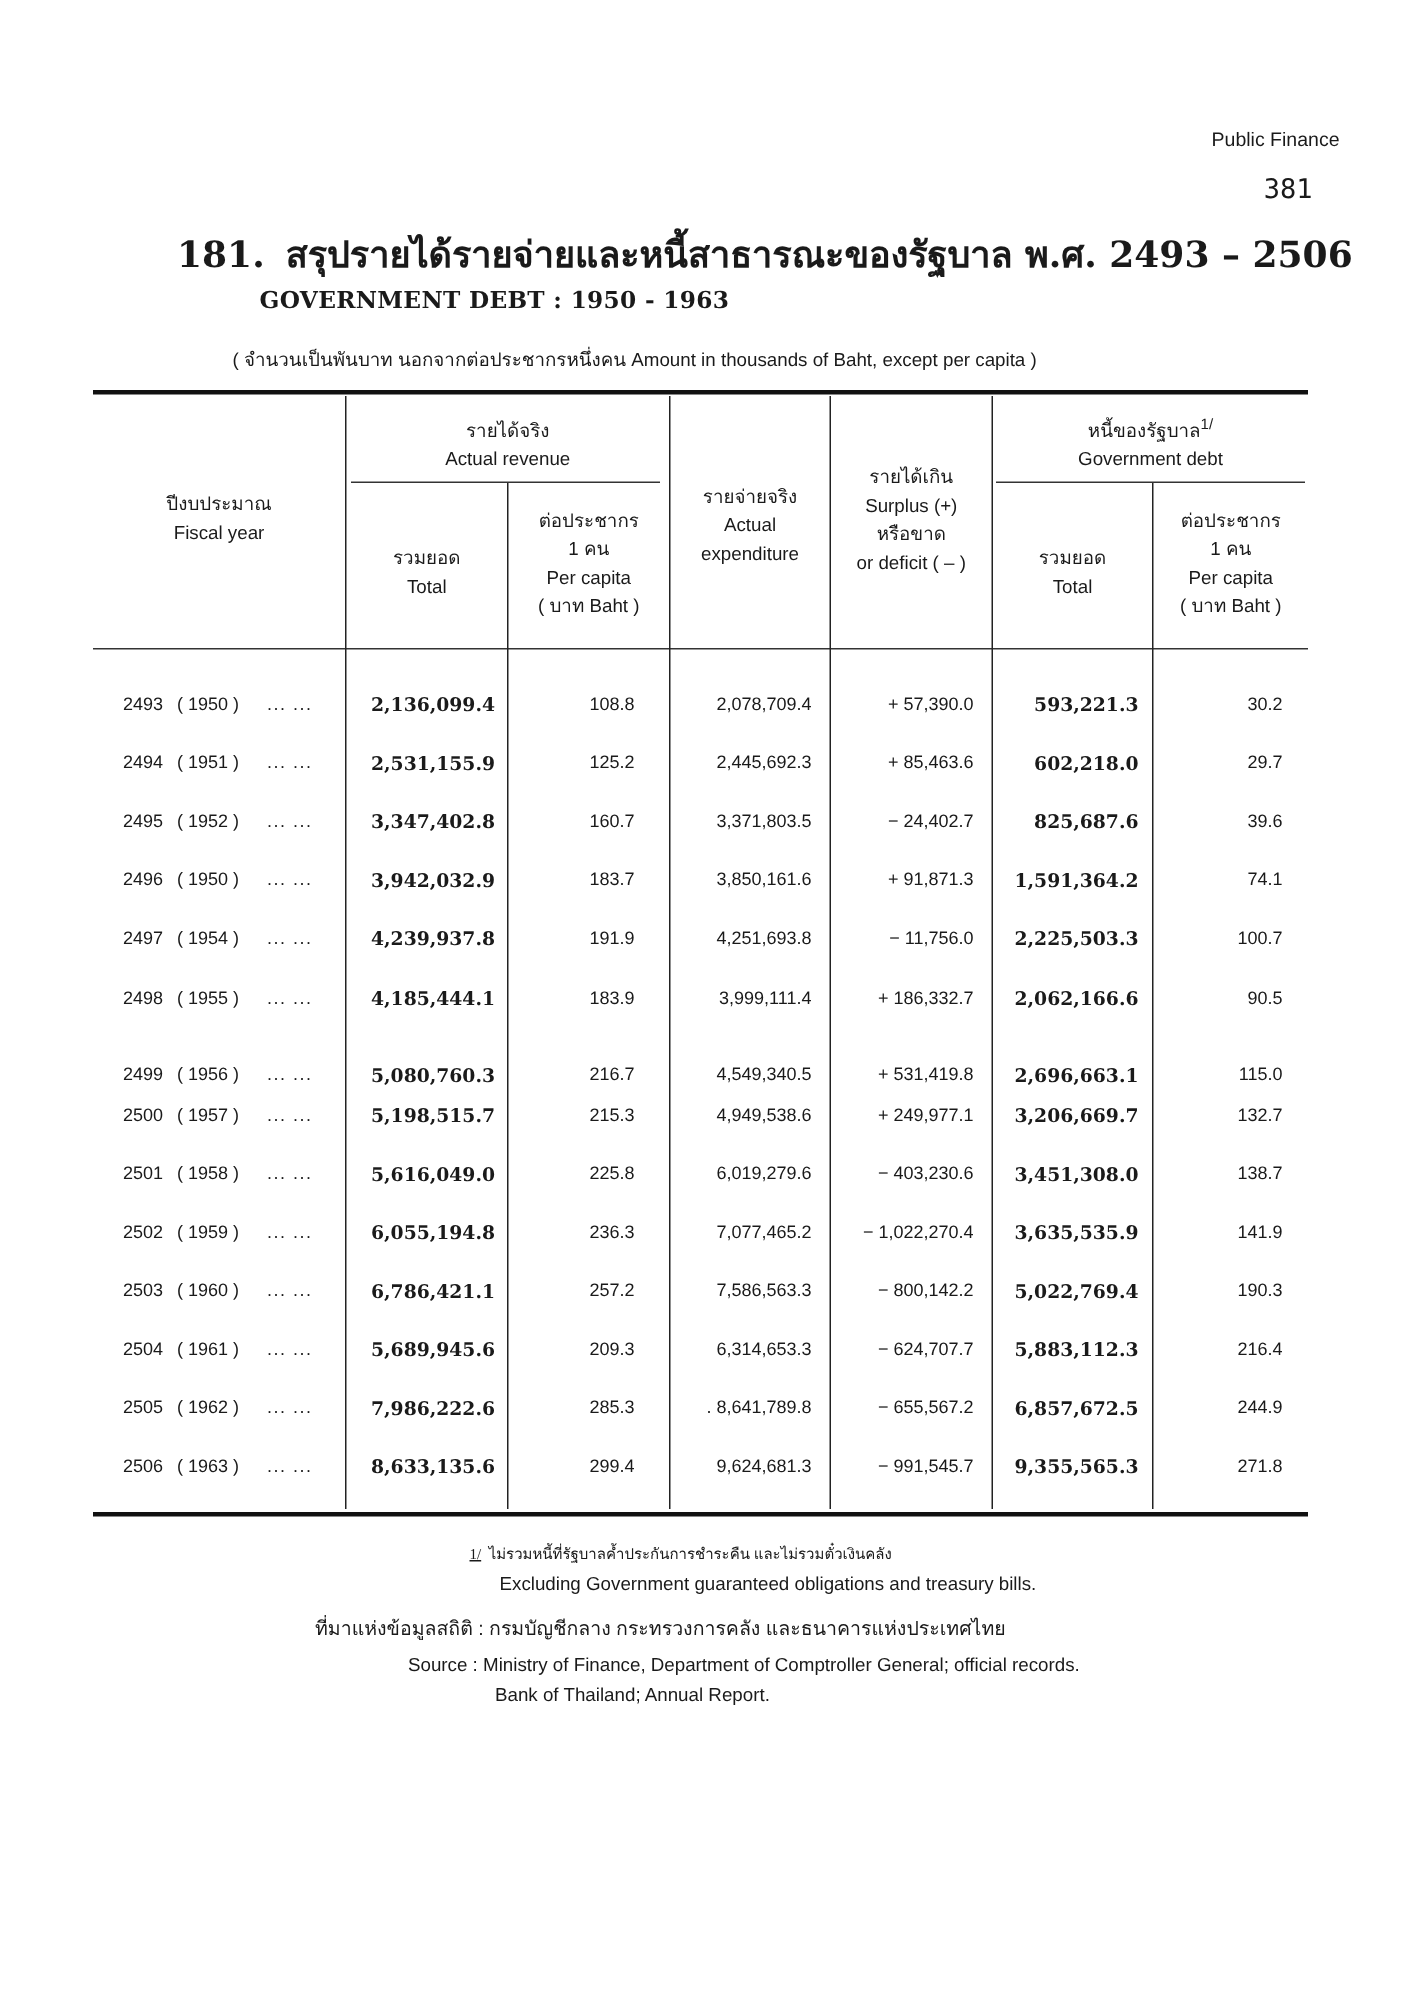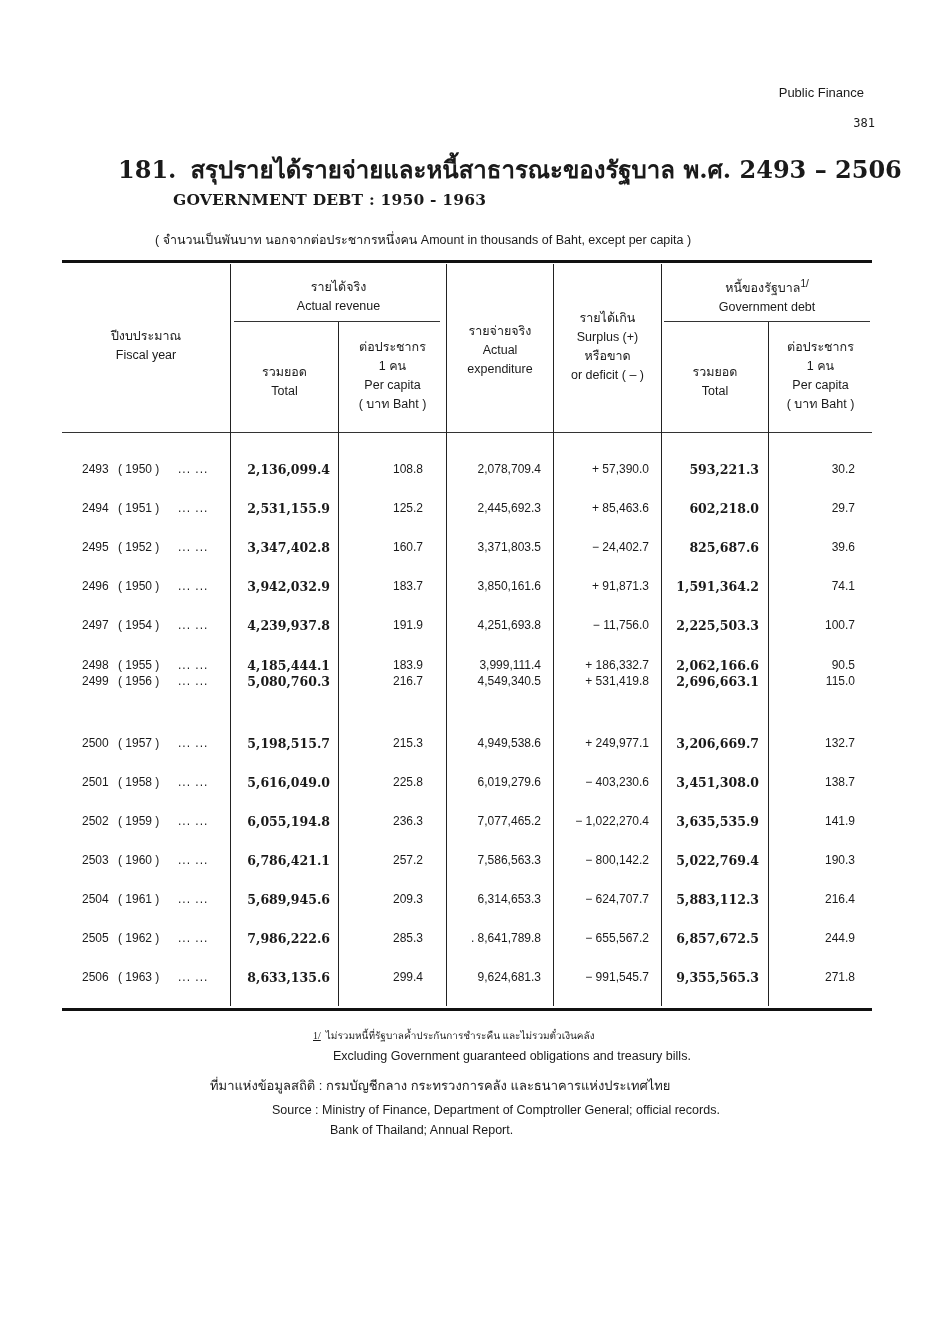--- a/index.html
+++ b/index.html
@@ -1,20 +1,20 @@
 <!DOCTYPE html>
 <html><head>
 <meta charset="utf-8">
 <style>
   html, body { margin: 0; padding: 0; background: #ffffff; }
   body { width: 941px; height: 1337px; position: relative; color: #1a1a1a; overflow: hidden; }
   .sans { font-family: "Liberation Sans", "DejaVu Sans", sans-serif; }
   .serif { font-family: "DejaVu Serif", "Liberation Serif", serif; }
-  #running-head { position: absolute; right: 77px; top: 85px; font-size: 13px; padding-left: 44px; }
-  #page-number { position: absolute; right: 66px; top: 116px; font-size: 12px; font-family: "DejaVu Sans Mono", monospace; }
+  #running-head { position: absolute; right: 48px; top: 85px; font-size: 13px; padding-left: 44px; }
+  #page-number { position: absolute; right: 66px; top: 116px; font-size: 18px; font-family: "DejaVu Sans Mono", monospace; }
   #title-block { position: absolute; left: 118px; top: 150px; }
   #title-thai { font-size: 24px; font-weight: bold; }
   #title-thai .num { margin-right: 14px; }
   .title-en { font-size: 15.5px; font-weight: bold; margin-left: 55px; line-height: 22px; letter-spacing: 0.2px; }
   #units-note { position: absolute; left: 155px; top: 230px; font-size: 12.5px; }
   #table-top-rule { position: absolute; left: 62px; top: 260px; width: 810px; height: 3px; background: #111; }
   #table-bottom-rule { position: absolute; left: 62px; top: 1008px; width: 810px; height: 3px; background: #111; }
   #header-rule { position: absolute; left: 62px; top: 432px; width: 810px; height: 1px; background: #333; }
 
   .col-border { position: absolute; width: 1px; background: #222; }
@@ -168,21 +168,21 @@
       <span class="c-year">2498</span>
       <span class="c-year" style="left: 56px;">( 1955 )</span>
       <span class="c-dots">... ...</span>
       <span class="c-rev-total">4,185,444.1</span>
       <span class="c-rev-pc">183.9</span>
       <span class="c-exp">3,999,111.4</span>
       <span class="c-surplus">+ 186,332.7</span>
       <span class="c-debt-total">2,062,166.6</span>
       <span class="c-debt-pc">90.5</span>
     </div>
-    <div class="row" style="top: 674px; text-align: center;">
+    <div class="row" style="top: 709px; text-align: center;">
       <span class="c-year">2499</span>
       <span class="c-year" style="left: 56px;">( 1956 )</span>
       <span class="c-dots">... ...</span>
       <span class="c-rev-total">5,080,760.3</span>
       <span class="c-rev-pc">216.7</span>
       <span class="c-exp">4,549,340.5</span>
       <span class="c-surplus">+ 531,419.8</span>
       <span class="c-debt-total">2,696,663.1</span>
       <span class="c-debt-pc">115.0</span>
     </div>

